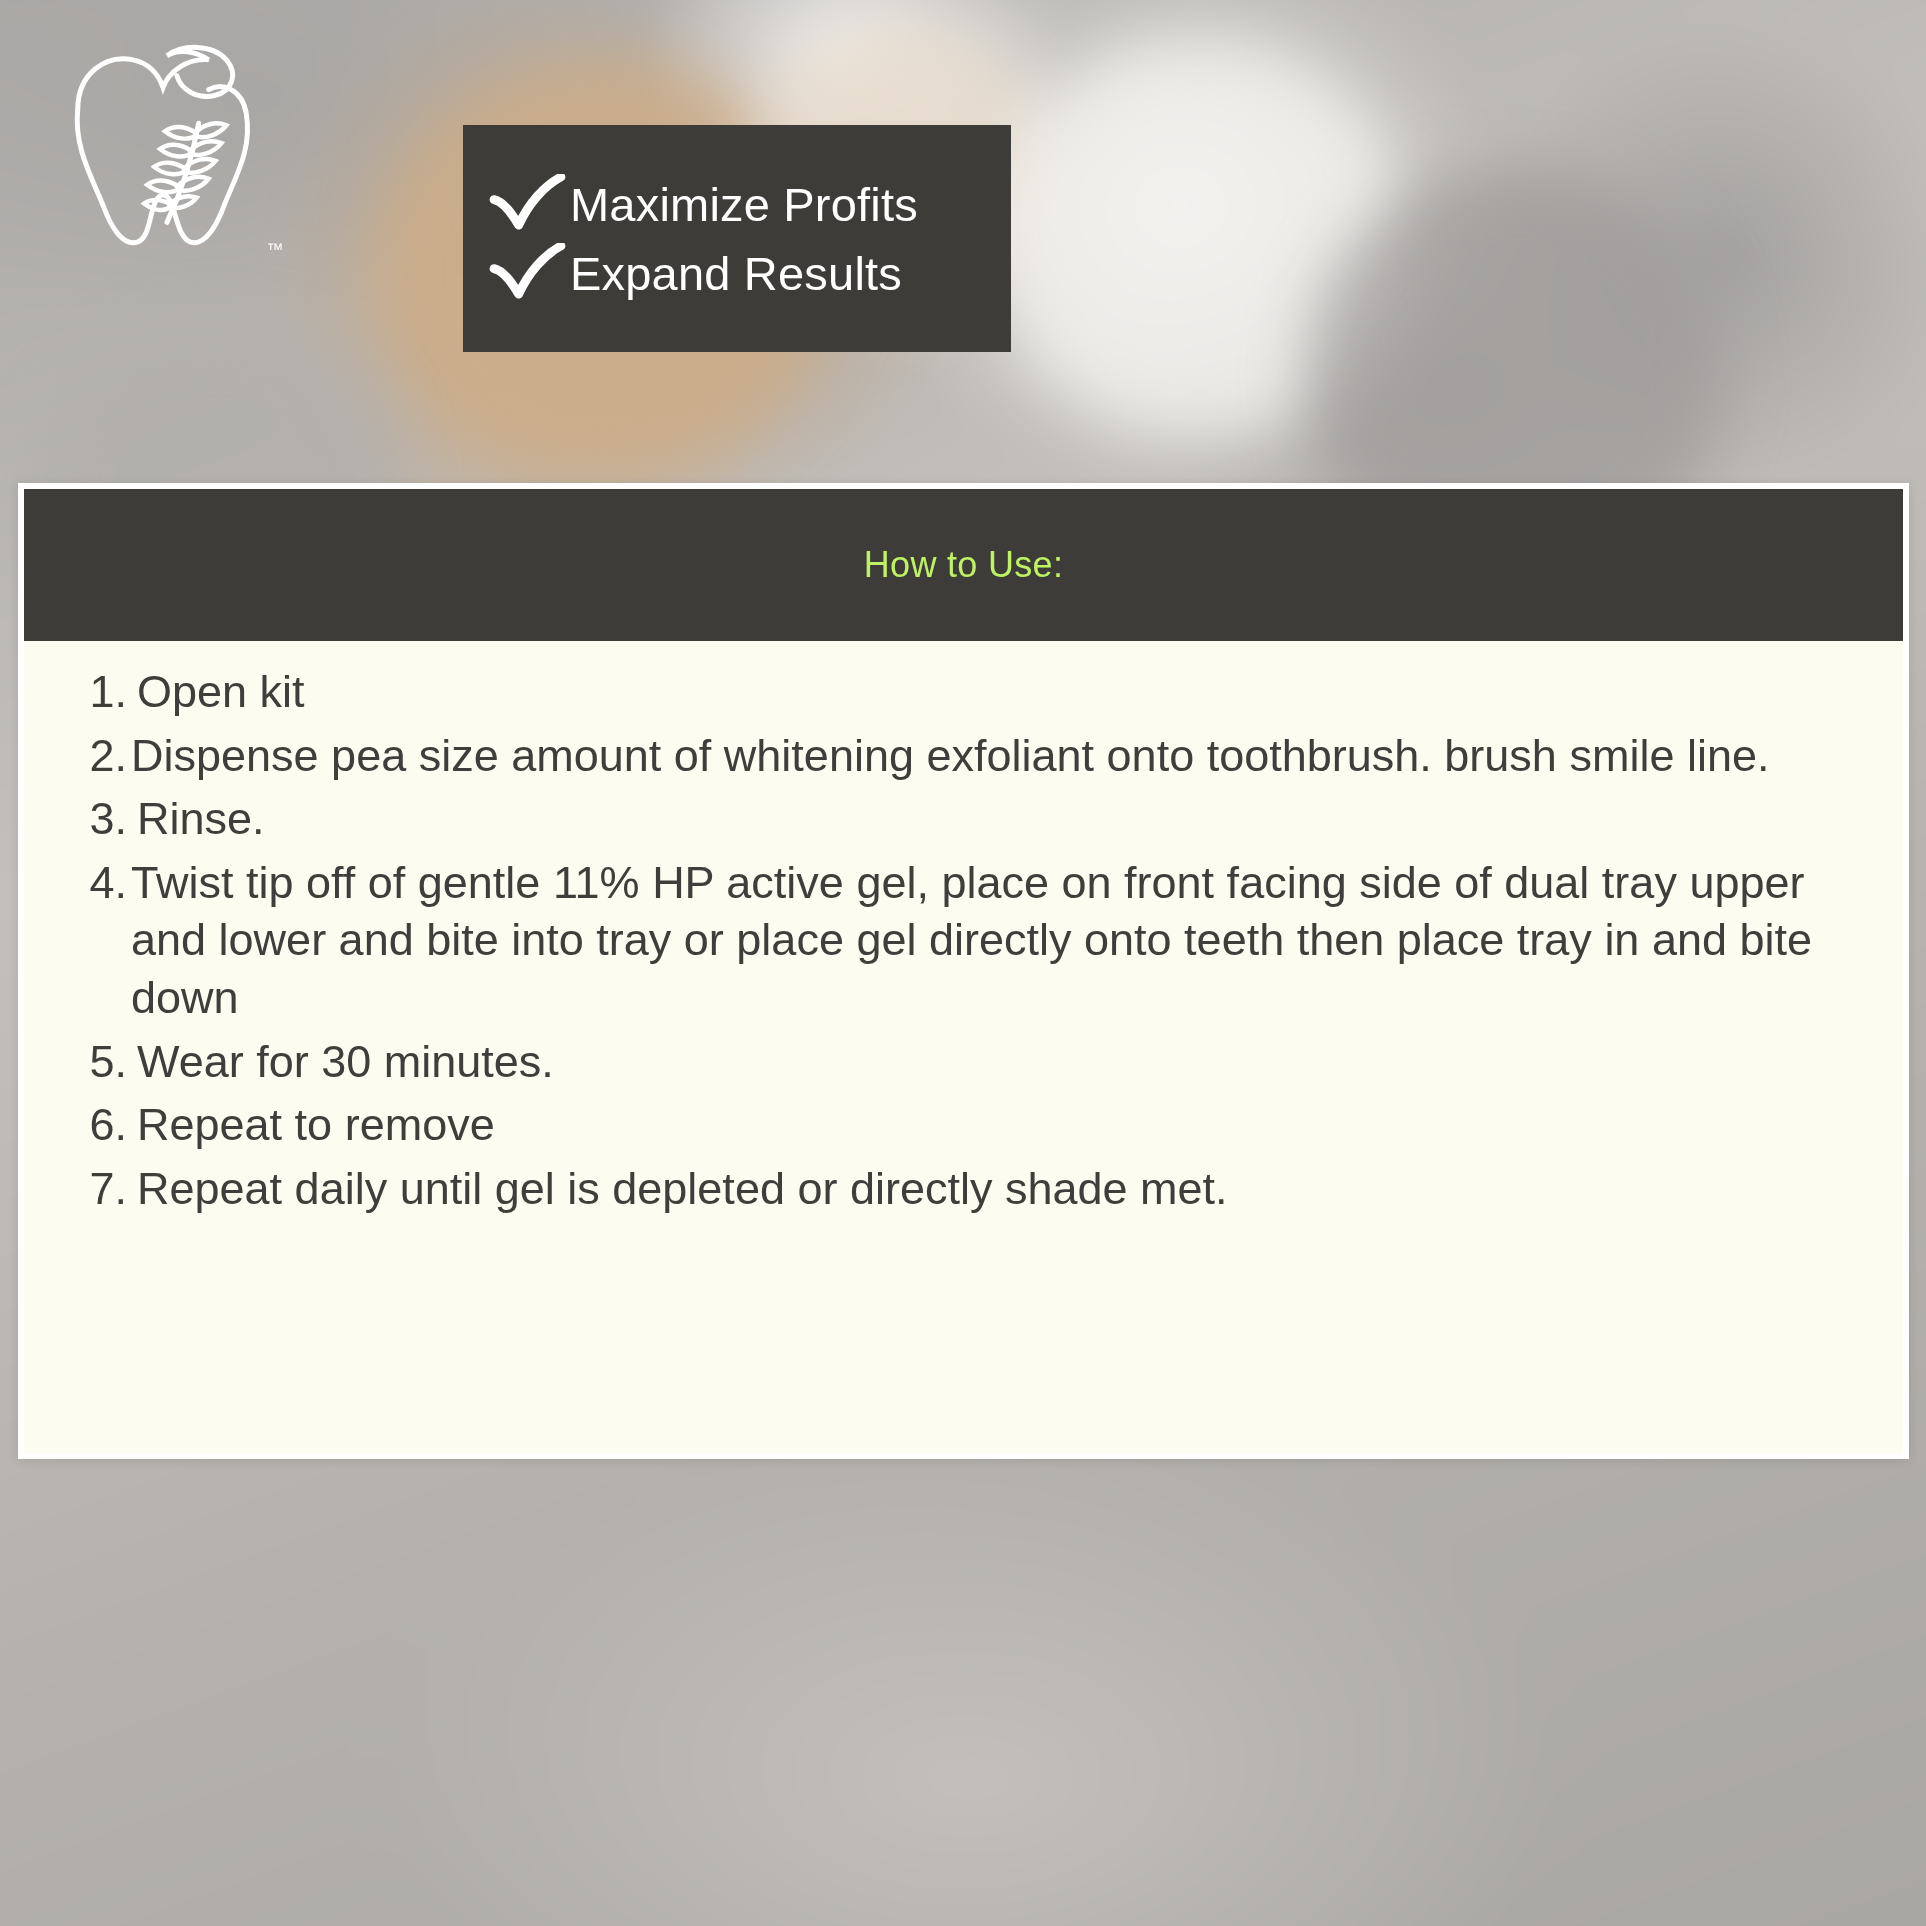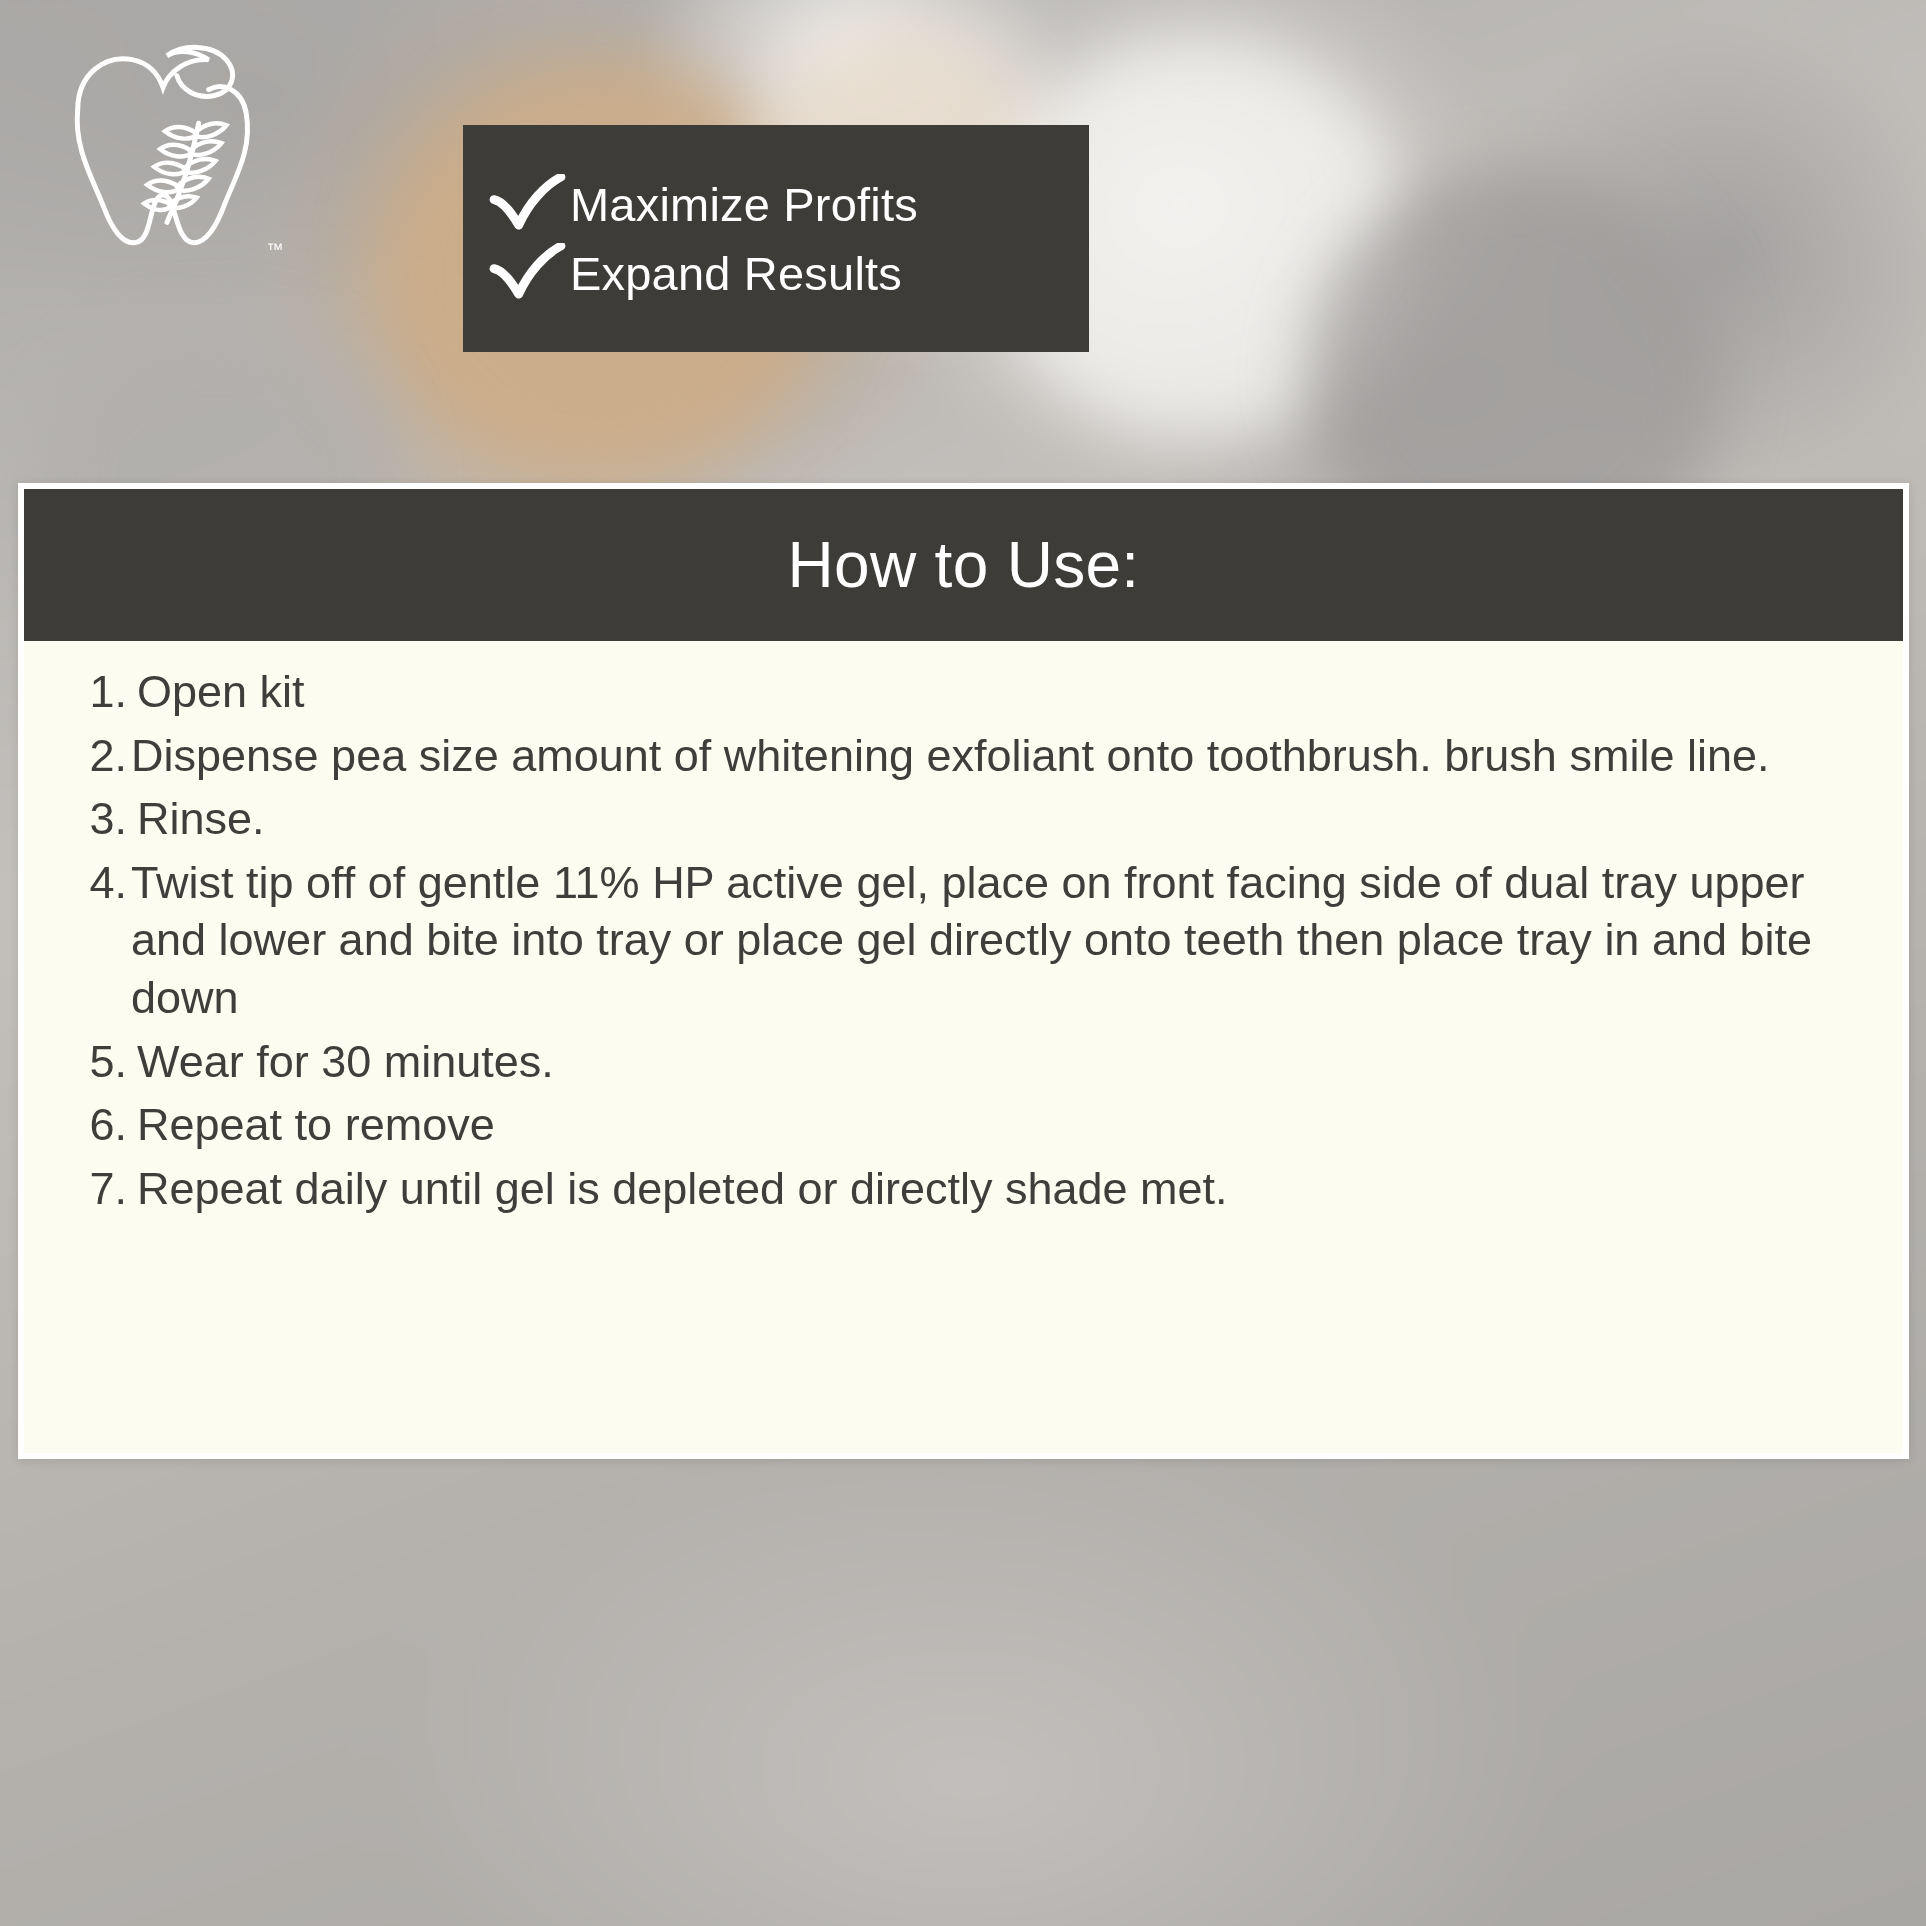--- a/index.html
+++ b/index.html
@@ -65,21 +65,21 @@
     color: #ffffff;
     font-size: 17px;
     letter-spacing: 0.5px;
   }
 
   
   #benefits {
     position: absolute;
     left: 463px;
     top: 125px;
-    width: 626px;
+    width: 548px;
     height: 227px;
     background: #3d3c39;
     display: flex;
     align-items: center;
     padding: 0 0 0 22px;
     box-sizing: border-box;
   }
   .benefit-rows {
     display: flex;
     flex-direction: column;
@@ -122,22 +122,22 @@
     box-shadow: 0 2px 10px rgba(0,0,0,0.10);
   }
   #card-header {
     height: 152px;
     background: #3d3c39;
     display: flex;
     align-items: center;
     justify-content: center;
   }
   #card-header .title {
-    color: #ffffff;
-    font-size: 64px;
+    color: #bef264;
+    font-size: 36px;
     letter-spacing: 0.3px;
   }
   #steps {
     padding: 22px 34px 0 42px;
   }
   .step {
     display: flex;
     align-items: flex-start;
     font-size: 45px;
     line-height: 1.28;

